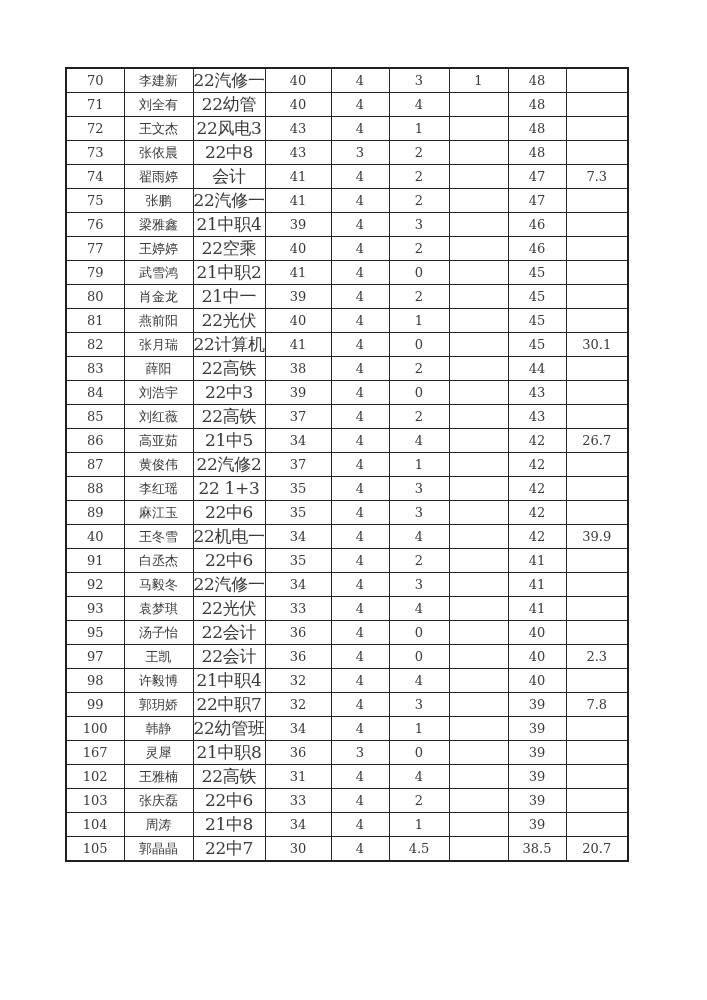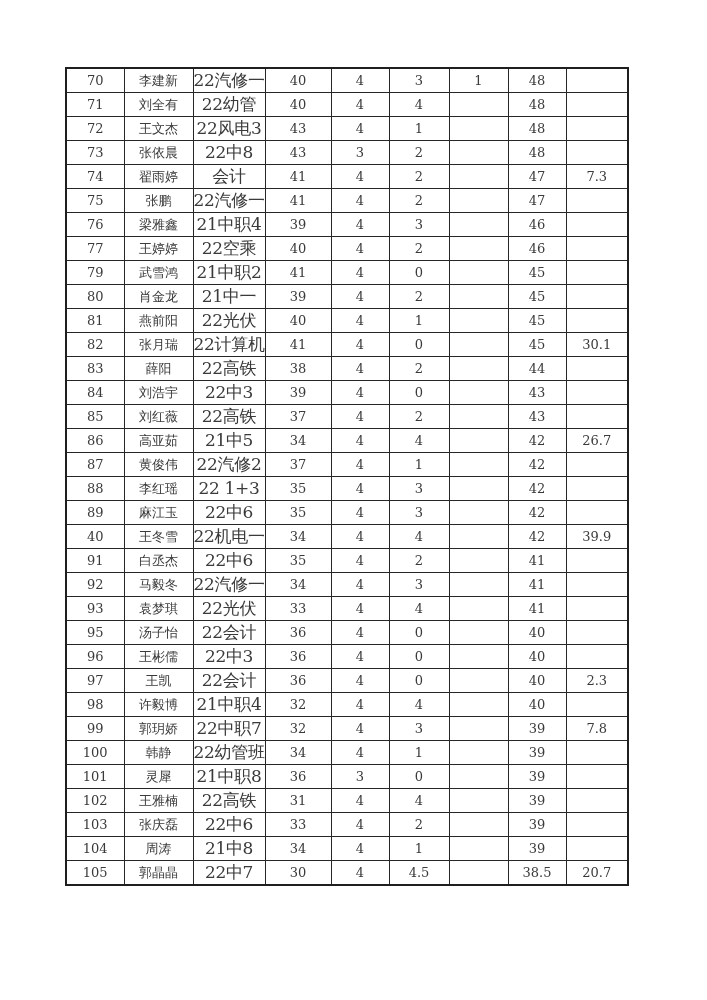--- a/index.html
+++ b/index.html
@@ -322,31 +322,20 @@
     <td>汤子怡</td>
     <td class="class-cell">22会计</td>
     <td>36</td>
     <td>4</td>
     <td>0</td>
     <td></td>
     <td>40</td>
     <td></td>
   </tr>
         <tr>
-    <td>96</td>
-    <td>王彬儒</td>
-    <td class="class-cell">22中3</td>
-    <td>36</td>
-    <td>4</td>
-    <td>0</td>
-    <td></td>
-    <td>40</td>
-    <td></td>
-  </tr>
-        <tr>
     <td>97</td>
     <td>王凯</td>
     <td class="class-cell">22会计</td>
     <td>36</td>
     <td>4</td>
     <td>0</td>
     <td></td>
     <td>40</td>
     <td>2.3</td>
   </tr>
@@ -377,21 +366,21 @@
     <td>韩静</td>
     <td class="class-cell">22幼管班</td>
     <td>34</td>
     <td>4</td>
     <td>1</td>
     <td></td>
     <td>39</td>
     <td></td>
   </tr>
         <tr>
-    <td>101</td>
+    <td>167</td>
     <td>灵犀</td>
     <td class="class-cell">21中职8</td>
     <td>36</td>
     <td>3</td>
     <td>0</td>
     <td></td>
     <td>39</td>
     <td></td>
   </tr>
         <tr>

